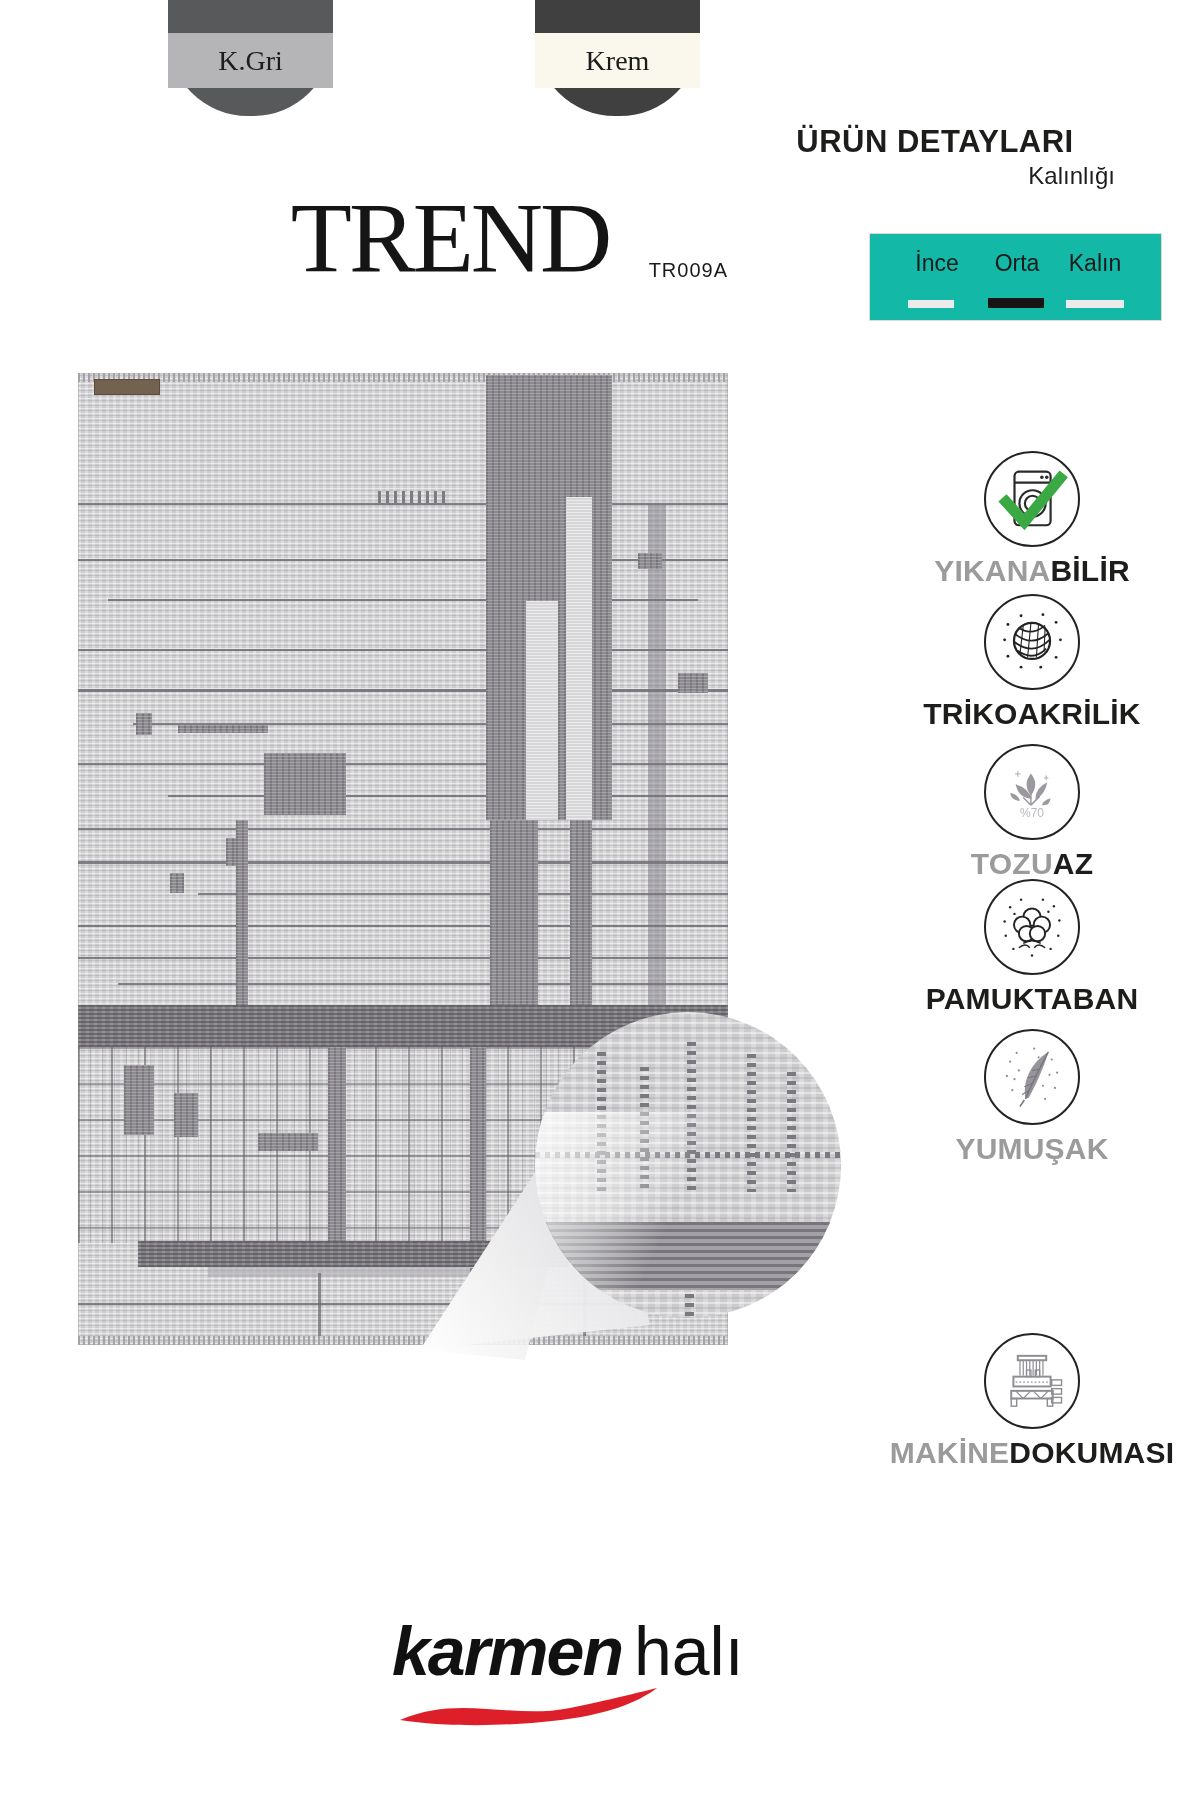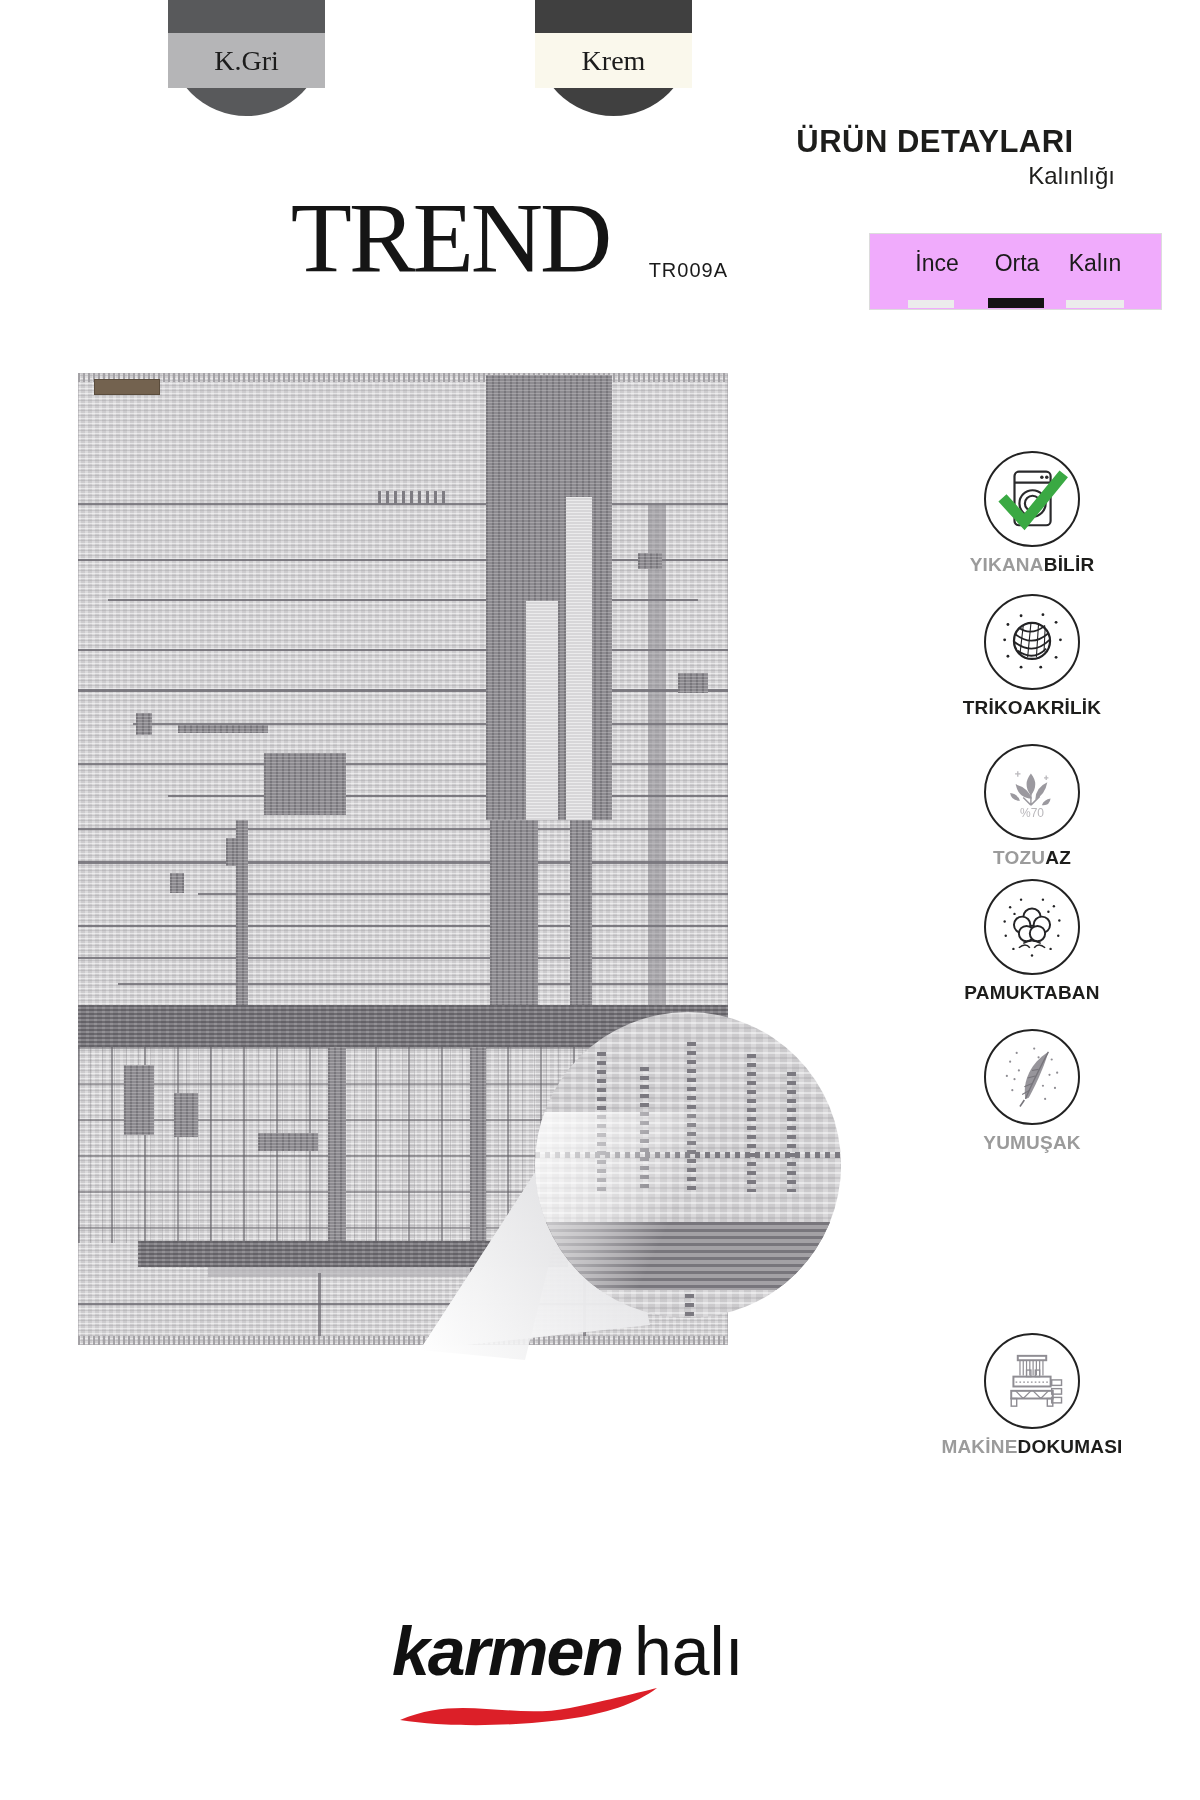--- a/index.html
+++ b/index.html
@@ -1,36 +1,36 @@
 <!DOCTYPE html>
 <html><head>
 <meta charset="utf-8">
 <style>
   html,body{margin:0;padding:0;background:#fff;}
   #canvas{position:relative;width:1200px;height:1800px;background:#ffffff;overflow:hidden;
           font-family:"Liberation Sans", sans-serif;color:#1d1d1b;}
 
   
-  .swatch{position:absolute;top:0;width:157px;height:116px;border-radius:0 0 80px 80px;}
+  .swatch{position:absolute;top:0;width:157px;height:116px;border-radius:0 0 80px 80px;padding-left:8px;}
   .swatch .band{position:absolute;left:0;right:0;top:33px;height:55px;display:flex;
                 align-items:center;justify-content:center;
                 font-family:"Liberation Serif", serif;font-size:28px;color:#1c1c1c;}
 
   
   .title-wrap{position:absolute;left:250px;top:188px;width:400px;text-align:center;}
   .title-main{font-family:"Liberation Serif", serif;font-size:100px;line-height:100px;
               letter-spacing:-3px;color:#151515;font-weight:500;}
   .title-code{position:absolute;right:-78px;bottom:6px;font-size:20px;letter-spacing:1px;color:#1a1a1a;}
 
   
   .pd-heading{position:absolute;left:755px;top:124px;width:360px;text-align:center;
               font-size:31px;font-weight:bold;letter-spacing:.5px;}
   .pd-sub{position:absolute;left:755px;top:162px;width:360px;text-align:right;font-size:24px;}
-  .thick-box{position:absolute;left:869px;top:233px;width:293px;height:77px;
-             border:1.5px solid #dcdcdc;background:#f0abfc;box-sizing:border-box;}
+  .thick-box{position:absolute;left:869px;top:233px;width:293px;height:88px;
+             border:1.5px solid #dcdcdc;background:#14b8a6;box-sizing:border-box;}
   .opt-label{position:absolute;top:16px;font-size:23px;color:#1b1b1b;transform:translateX(-50%);}
   .opt-bar{position:absolute;height:8px;background:#ececec;}
   .opt-bar.on{background:#141414;height:10px;}
 
   
   .rug{position:absolute;left:78px;top:373px;width:650px;height:972px;
        background-color:#d6d5d7;
        background-image:
          repeating-linear-gradient(180deg, rgba(255,255,255,.5) 0 1px, rgba(0,0,0,0) 1px 2px, rgba(128,126,131,.22) 2px 3px, rgba(0,0,0,0) 3px 5px),
          repeating-linear-gradient(90deg, rgba(255,255,255,.14) 0 3px, rgba(140,138,142,.13) 3px 7px);
@@ -68,21 +68,21 @@
       repeating-linear-gradient(90deg, rgba(255,255,255,.18) 0 4px, transparent 4px 9px);}
   .mag-fold{position:absolute;left:0;top:100px;width:170px;height:206px;
       background:linear-gradient(115deg, rgba(255,255,255,.85) 0%, rgba(255,255,255,.35) 45%, rgba(255,255,255,0) 70%);}
   .wedge-svg{position:absolute;left:390px;top:1030px;z-index:4;}
 
   
   .feat{position:absolute;left:937px;width:190px;display:flex;flex-direction:column;align-items:center;}
   .feat-circle{width:96px;height:96px;box-sizing:border-box;border:2.5px solid #222;border-radius:50%;
                display:flex;align-items:center;justify-content:center;background:#fff;}
   .feat-circle svg{overflow:visible;}
-  .feat-label{margin-top:7px;font-size:19px;font-weight:bold;letter-spacing:.2px;white-space:nowrap;}
+  .feat-label{margin-top:7px;font-size:30px;font-weight:bold;letter-spacing:.2px;white-space:nowrap;}
   .lab-gray{color:#9b9b9b;}
   .lab-black{color:#1d1d1b;}
 
   
   .brand{position:absolute;left:392px;top:1612px;width:420px;}
   .brand-line{white-space:nowrap;}
   .brand-bold{font-size:68px;font-weight:bold;font-style:italic;letter-spacing:-2px;color:#111;}
   .brand-light{font-size:68px;font-weight:400;letter-spacing:0;color:#111;margin-left:12px;}
   .swoosh{position:absolute;left:8px;top:74px;}
 </style>

